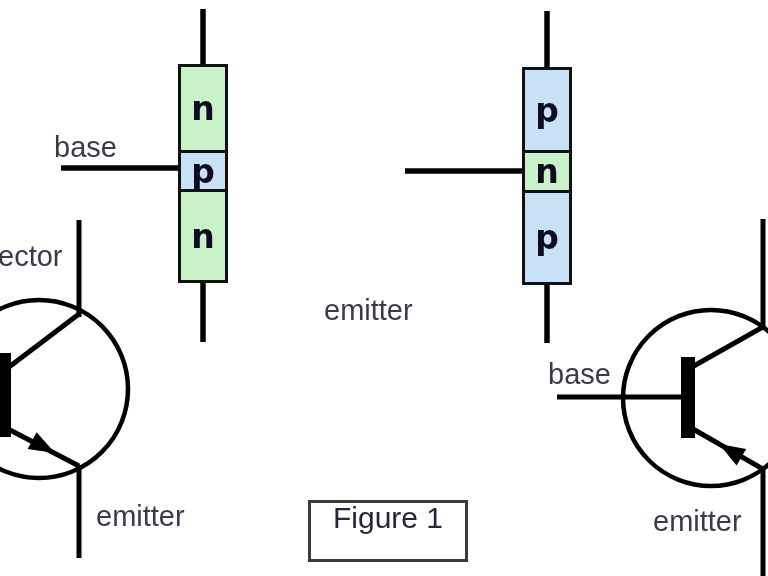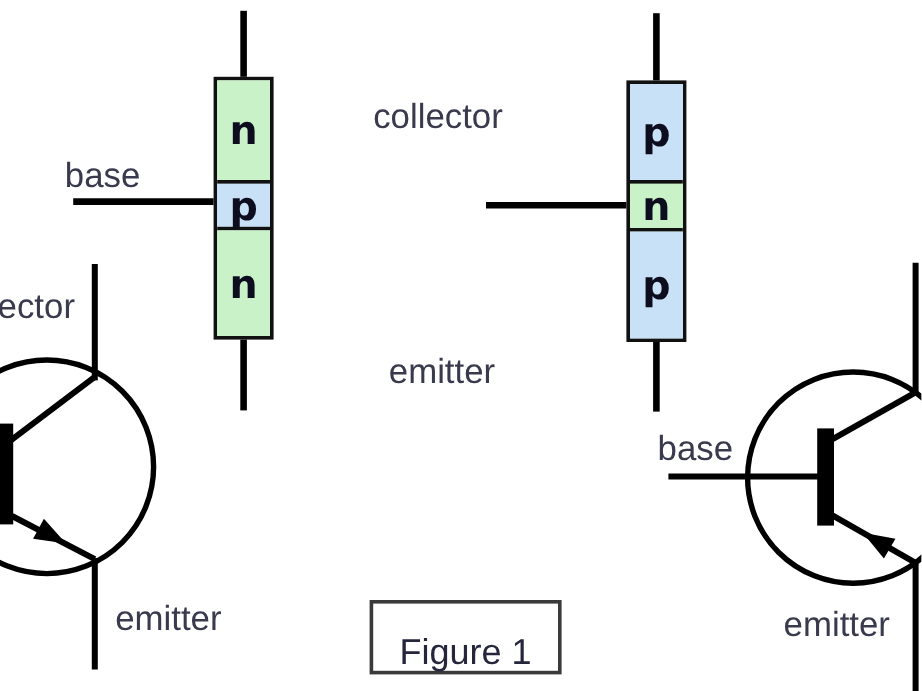--- a/index.html
+++ b/index.html
@@ -50,21 +50,21 @@
     color:var(--label-text,#3a3a4e);
     font-size:29px;
     white-space:nowrap;
     line-height:1;
   }
   .figure-box{
     position:absolute;
     left:308px;top:500px;width:160px;height:62px;
     border:3px solid #3a3a3a;
     box-sizing:border-box;
-    display:flex;align-items:flex-end;justify-content:center;
+    display:flex;align-items:flex-start;justify-content:center;
     background:#fff;
   }
   .figure-box .caption{
     color:#25253c;
     font-size:30px;
     line-height:1;
   }
 </style>
 </head>
 <body>
@@ -125,21 +125,20 @@
     </div>
     <div class="region region-n mid r2">
       <span>n</span>
     </div>
     <div class="region region-p r3">
       <span>p</span>
     </div>
   </div>
 
   <div class="lbl" style="left:54px;top:133px;">base</div>
-  <div class="lbl" style="left:311px;top:84px;">collector</div>
   <div class="lbl" style="left:324px;top:296px;">emitter</div>
   <div class="lbl" style="left:-2px;top:242px;">ector</div>
   <div class="lbl" style="left:96px;top:502px;">emitter</div>
   <div class="lbl" style="left:548px;top:360px;">base</div>
   <div class="lbl" style="left:653px;top:507px;">emitter</div>
 
   <div class="figure-box">
     <span class="caption">Figure 1</span>
   </div>
 

